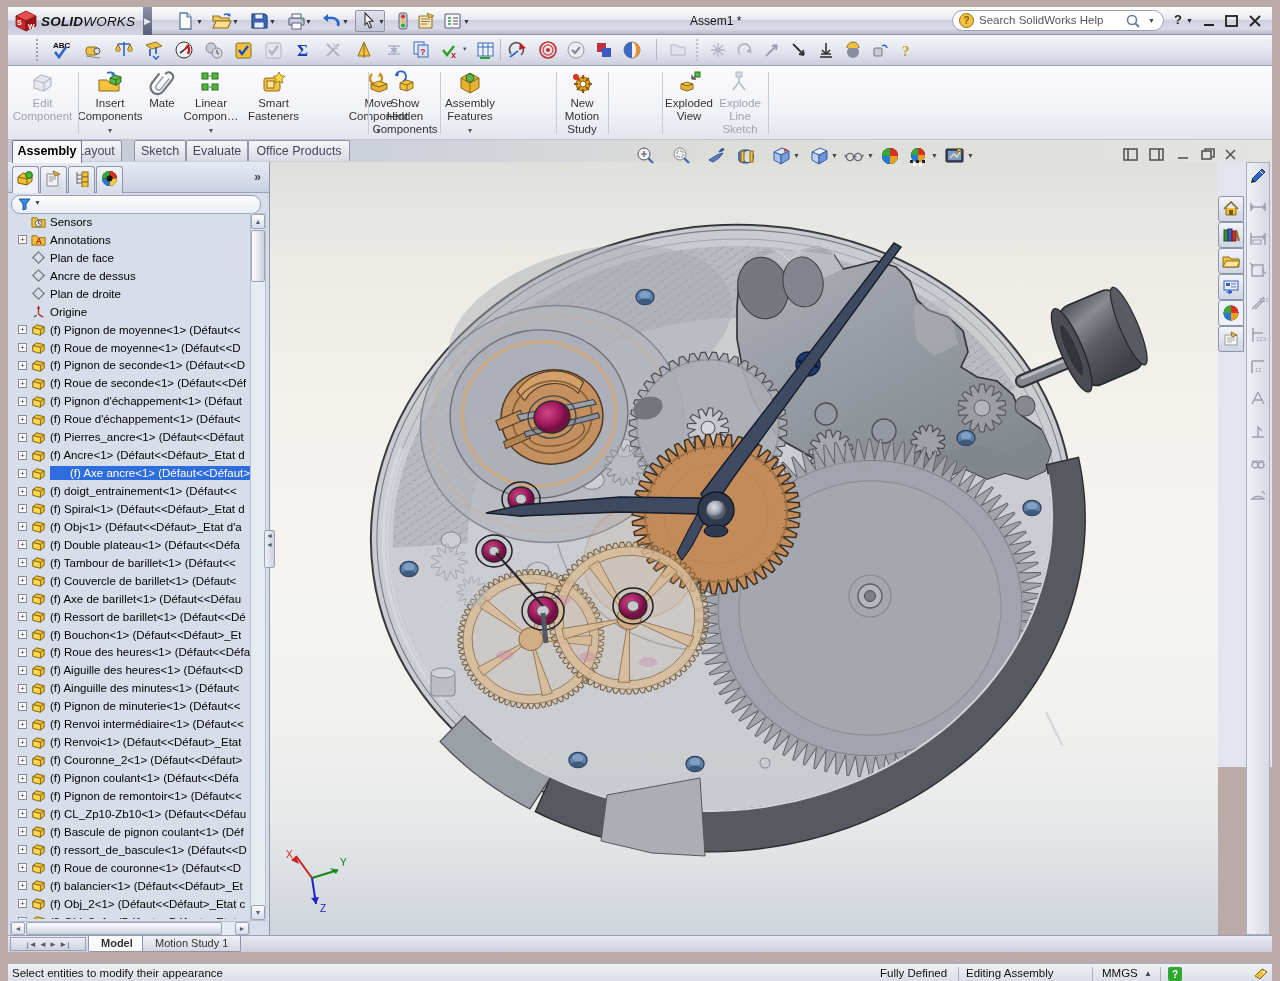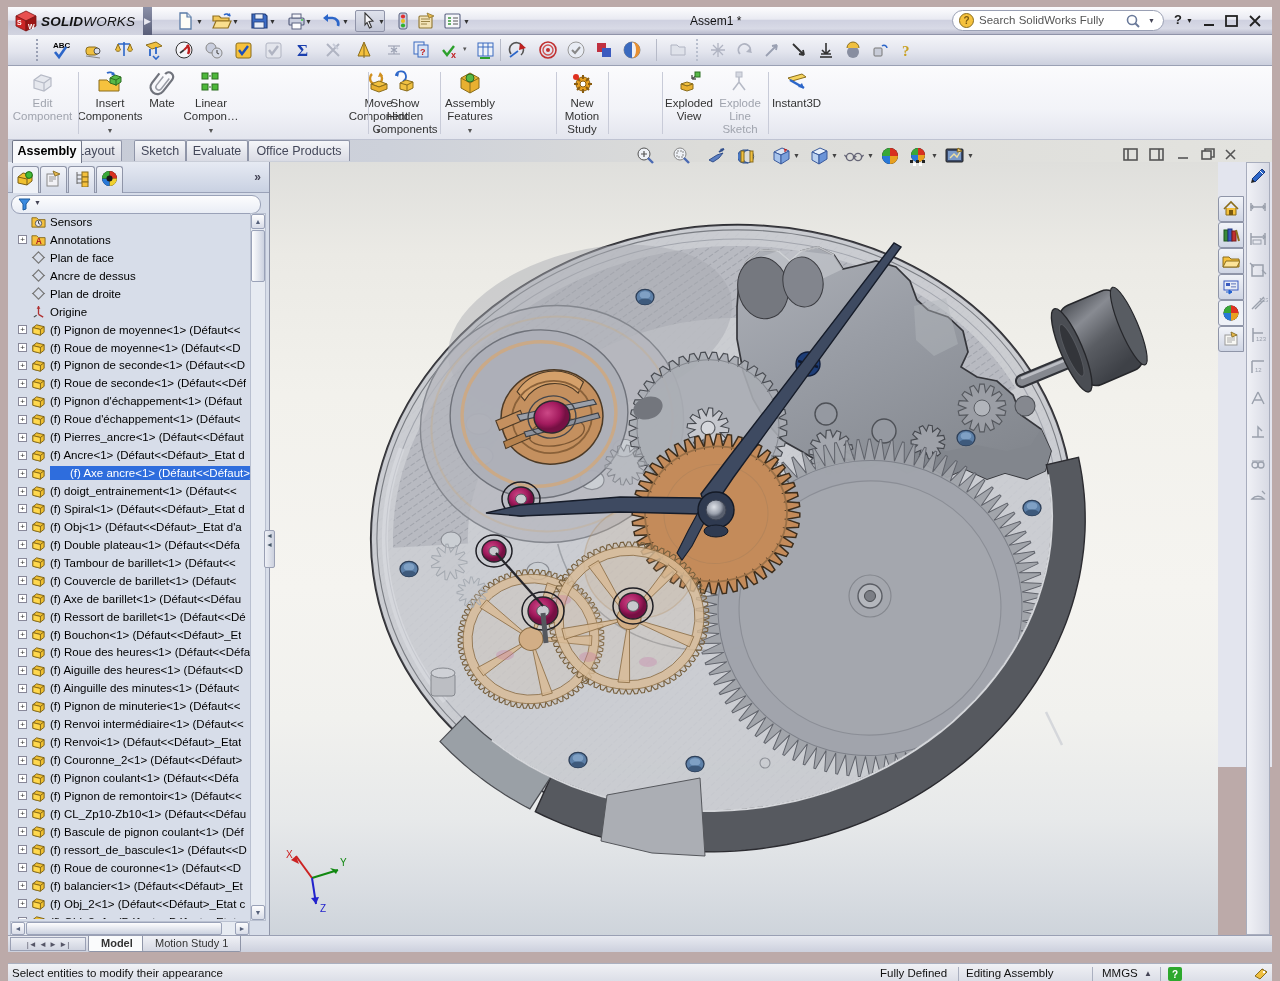--- a/index.html
+++ b/index.html
@@ -123,21 +123,21 @@
             <path d="M4,1 L12,9 L8,9.5 L10.5,15 L8.5,16 L6,10.5 L4,13 Z" fill="#f8f8fc" stroke="#333" stroke-width="1.1"></path>
           </svg></div>
         <div class="abs" style="left:22px;top:7px;font-size:7px;color:#333">▼</div>
       </div>
       <div id="titlecap">Assem1 *</div>
       <div class="abs" style="left:944px;top:3px;width:212px;height:21px;background:#fff;border:1px solid #9aa0b4;border-radius:11px;">
         <svg width="15" height="15" style="position:absolute;left:6px;top:2px" viewBox="0 0 15 15">
           <circle cx="7.5" cy="7.5" r="7" fill="#f5c13d" stroke="#8a6d1d"></circle>
           <text x="4.5" y="11" font-size="10" font-weight="bold" fill="#7c5a10" font-family="Liberation Sans">?</text>
         </svg>
-        <span style="position:absolute;left:26px;top:3px;font-size:11.5px;color:#555">Search SolidWorks Fully</span>
+        <span style="position:absolute;left:26px;top:3px;font-size:11.5px;color:#555">Search SolidWorks Help</span>
         <svg width="16" height="16" style="position:absolute;right:22px;top:2px" viewBox="0 0 16 16">
           <circle cx="7" cy="7" r="4.5" fill="none" stroke="#6a7a9a" stroke-width="1.6"></circle>
           <path d="M10,10 l4,4" stroke="#6a7a9a" stroke-width="2"></path>
         </svg>
         <span style="position:absolute;right:8px;top:6px;font-size:7px;color:#445">▼</span>
       </div>
       <div class="abs" style="left:1166px;top:5px;font-size:13px;color:#222;font-weight:bold">?</div>
       <div class="abs" style="left:1178px;top:10px;font-size:7px;color:#222">▼</div>
       <svg class="abs" style="left:1194px;top:6px" width="64" height="16" viewBox="0 0 64 16">
         <path d="M2,12 h10" stroke="#222" stroke-width="2"></path>
@@ -292,20 +292,25 @@
         </svg>Mate</div>
       <div class="rbtn" style="left:171px;width:64px;"><svg class="ric" width="26" height="26" viewBox="0 0 26 26">
           <g fill="#4db83a" stroke="#2d6e22">
             <rect x="4" y="3" width="6" height="6"></rect>
             <rect x="14" y="3" width="6" height="6"></rect>
             <rect x="4" y="14" width="6" height="6"></rect>
             <rect x="14" y="14" width="6" height="6"></rect>
           </g>
           <path d="M11,6 h2 M11,17 h2" stroke="#2d6e22"></path>
         </svg>Linear<br>Compon…<span class="rdrop">▼</span></div>
+      <div class="rbtn" style="left:229px;width:73px;"><svg class="ric" width="26" height="26" viewBox="0 0 26 26">
+          <rect x="3" y="8" width="16" height="13" rx="2" fill="#f5c23e" stroke="#8a6d1d"></rect>
+          <rect x="6" y="11" width="7" height="7" fill="#fce49a" stroke="#8a6d1d"></rect>
+          <path d="M18,2 l1.8,3.6 4,.6 -2.9,2.8 .7,4 -3.6,-1.9 -3.6,1.9 .7,-4 -2.9,-2.8 4,-.6 z" fill="#ffd840" stroke="#8a6d1d" stroke-width="0.8"></path>
+        </svg>Smart<br>Fasteners</div>
       <div class="rbtn" style="left:291px;width:73px;margin-left:43px;"><svg class="ric" width="26" height="26" viewBox="0 0 26 26">
           <path d="M6,4 a6,6 0 1 0 8,0" fill="none" stroke="#d09020" stroke-width="2.4"></path>
           <path d="M14,2 l3,4 -5,1 z" fill="#d09020"></path>
           <path d="M5,14 l8,-3 8,3 -8,3 z" fill="#f0c040" stroke="#8a6d1d"></path>
           <path d="M5,14 l0,5 8,3 8,-3 0,-5 -8,3 z" fill="#e8b030" stroke="#8a6d1d"></path>
         </svg>Move<br>Component<span class="rdrop">▼</span></div>
       <div class="rbtn" style="left:357px;width:80px;"><svg class="ric" width="26" height="26" viewBox="0 0 26 26">
           <path d="M4,6 a5,5 0 1 1 7,5" fill="none" stroke="#2c66c9" stroke-width="1.8"></path>
           <path d="M3,4 l4,-1 -1,4 z" fill="#2c66c9"></path>
           <path d="M8,13 l6,-3 7,2 0,6 -6,3 -7,-2 z" fill="#f0c040" stroke="#8a6d1d"></path>
@@ -327,25 +332,20 @@
       <div class="rbtn" style="left:648px;width:66px;"><svg class="ric" width="26" height="26" viewBox="0 0 26 26">
           <path d="M5,14 l6,-2 6,2 -6,2 z" fill="#f0c040" stroke="#8a6d1d"></path>
           <path d="M5,14 l0,5 6,2 6,-2 0,-5 -6,2 z" fill="#e8b030" stroke="#8a6d1d"></path>
           <path d="M16,9 l5,-4 M16,9 l4,0 M16,9 l0,-4" stroke="#555" stroke-width="1.4" fill="none"></path>
           <rect x="19" y="2" width="5" height="5" fill="#57b947" stroke="#2d6e22"></rect>
         </svg>Exploded<br>View</div>
       <div class="rbtn dis" style="left:700px;width:64px;color:#a0a4ae;"><svg class="ric" width="26" height="26" viewBox="0 0 26 26">
           <path d="M6,20 l6,-8 6,8 M12,4 v8" stroke="#b6bac6" stroke-width="1.6" fill="none"></path>
           <rect x="9" y="2" width="6" height="5" fill="#d6d9e2" stroke="#b6bac6"></rect>
         </svg>Explode<br>Line<br>Sketch</div>
-      <div class="rbtn" style="left:752px;width:73px;"><svg class="ric" width="26" height="26" viewBox="0 0 26 26">
-          <path d="M4,8 L18,4 l4,3 -14,4 z" fill="#f5d35e" stroke="#8a6d1d"></path>
-          <path d="M6,10 L20,18" stroke="#2c66c9" stroke-width="2.4"></path>
-          <path d="M20,18 l-6,-1 4,-4 z" fill="#2c66c9"></path>
-        </svg>Instant3D</div>
       <div class="rsep" style="left:70px"></div>
       <div class="rsep" style="left:360px"></div>
       <div class="rsep" style="left:432px"></div>
       <div class="rsep" style="left:548px"></div>
       <div class="rsep" style="left:600px"></div>
       <div class="rsep" style="left:654px"></div>
       <div class="rsep" style="left:760px"></div>
     </div>
 <div id="tabrow">
       <div class="abs" style="left:0;top:22px;width:354px;height:1px;background:#9aa0b0"></div>

